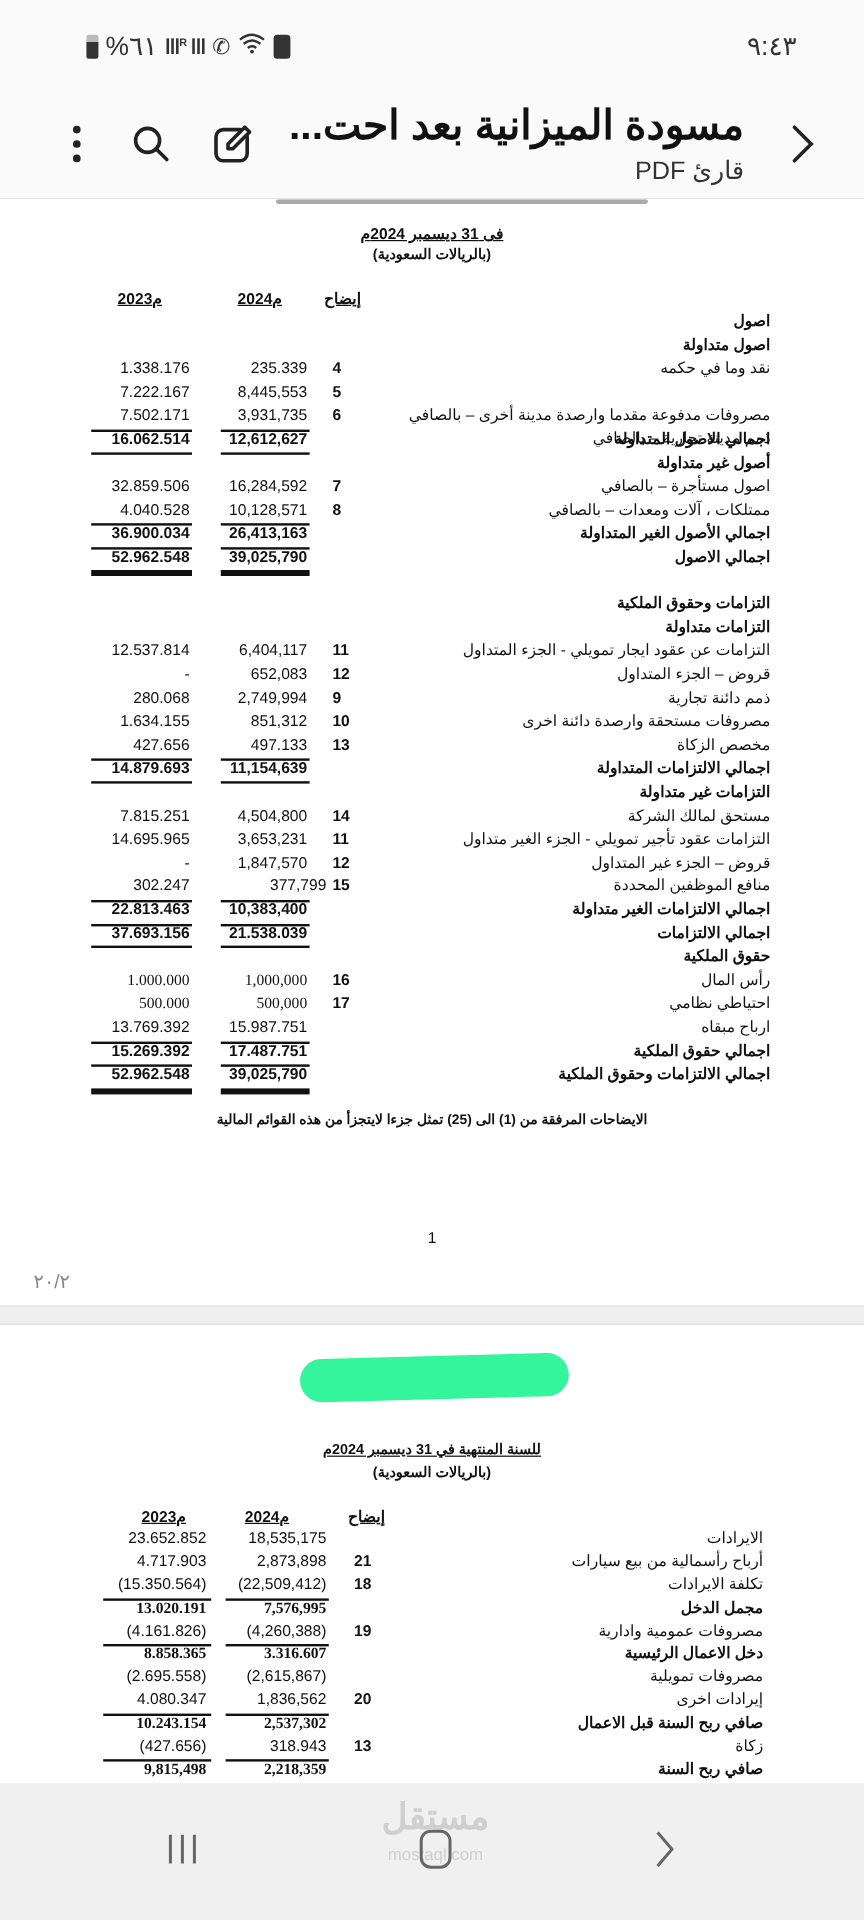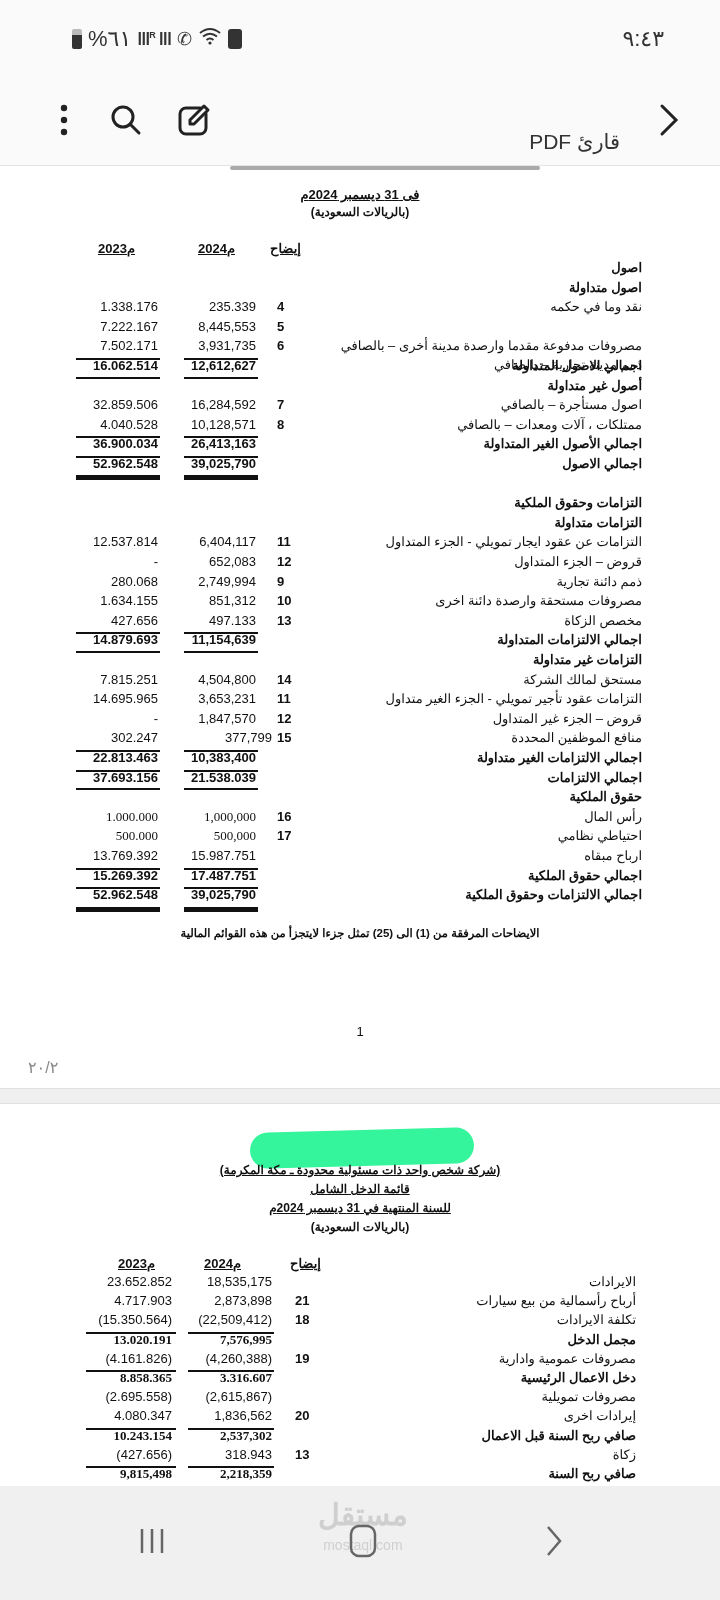--- a/index.html
+++ b/index.html
@@ -62,20 +62,21 @@
   </div>
   <div class="status-time">٩:٤٣</div>
 </div>
 
 <div class="app-bar">
   <div class="back-btn">
     <svg width="24" height="40" viewBox="0 0 24 40">
         <path d="M5 6 L19 20 L5 34" stroke="#222" stroke-width="3" fill="none" stroke-linecap="round"></path>
       </svg>
   </div>
+  <div class="title">مسودة الميزانية بعد احت...</div>
   <div class="subtitle">قارئ PDF</div>
   <div class="icon-btn edit-btn">
     <svg width="36" height="36" viewBox="0 0 36 36">
         <rect x="4" y="6" width="26" height="26" rx="6" fill="none" stroke="#222" stroke-width="3"></rect>
         <path d="M14 22 L14 18 L28 4 L32 8 L18 22 Z" fill="#fafafa" stroke="#222" stroke-width="3" stroke-linejoin="round"></path>
       </svg>
   </div>
   <div class="icon-btn search-btn">
     <svg width="36" height="36" viewBox="0 0 36 36">
         <circle cx="15" cy="15" r="10" fill="none" stroke="#222" stroke-width="3"></circle>
@@ -295,22 +296,20 @@
       <div class="line thick" style="left: 184px; width: 74px; top: 740.8px;"></div>
     </div>
 
   <div class="footnote" style="top:760px;">الايضاحات المرفقة من (1) الى (25) تمثل جزءا لايتجزأ من هذه القوائم المالية</div>
   <div class="pagenum" style="top:858px;">1</div>
   <div class="pg-counter" style="top:892px;">٢٠/٢</div>
 
   <div class="gap" style="top:922px;"></div>
 
   <div class="redact" style="top:964px;left:250px;width:224px;height:36px;transform:rotate(-1.5deg);"></div>
-  <div class="doc-head" style="top:996px;"><span class="u">(شركة شخص واحد ذات مسئولية محدودة ـ مكة المكرمة)</span></div>
-  <div class="doc-head" style="top:1015px;"><span class="u">قائمة الدخل الشامل</span></div>
   <div class="doc-head" style="top:1034px;"><span class="u">للسنة المنتهية في 31 ديسمبر 2024م</span></div>
   <div class="doc-head" style="top:1053px;">(بالريالات السعودية)</div>
 
   <div class="col-head" style="top:1090px;left:290px;">إيضاح</div>
   <div class="col-head" style="top:1090px;left:204px;">2024م</div>
   <div class="col-head" style="top:1090px;left:118px;">2023م</div>
 
   <div id="p2rows">
       <div class="row" style="top: 1108px;">
         <span class="lbl" style="right: 84px;">الايرادات</span>

